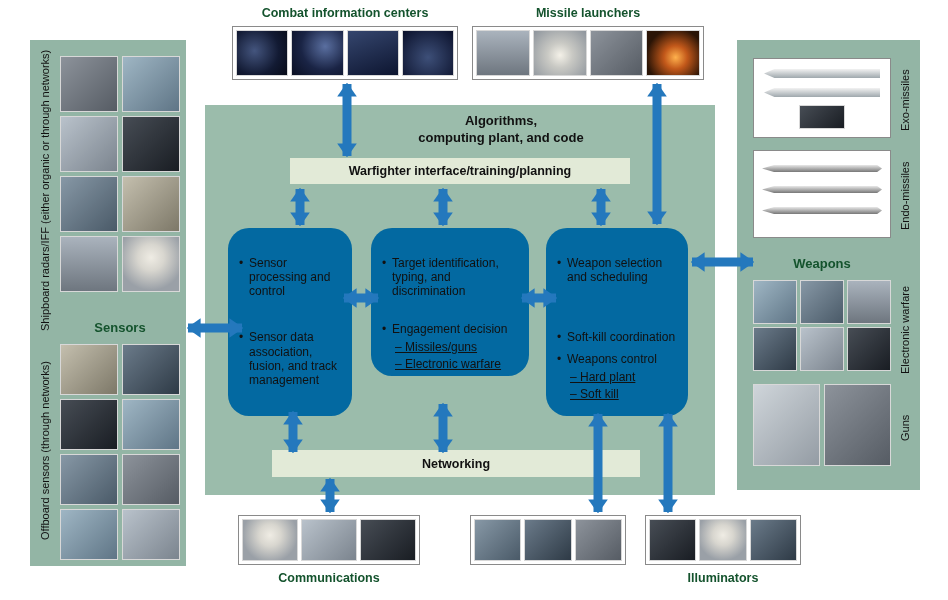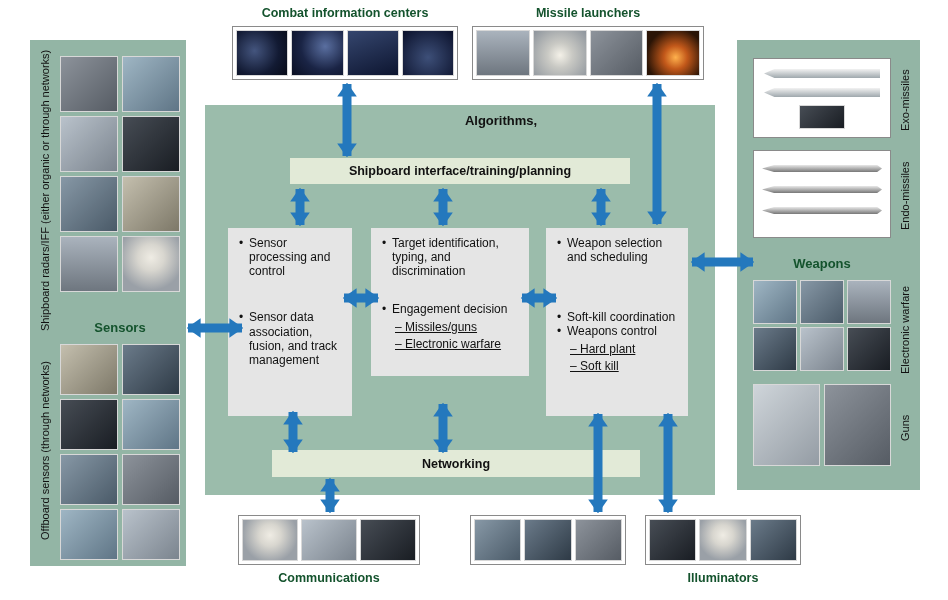--- a/index.html
+++ b/index.html
@@ -12,21 +12,21 @@
   .vwrap{position:absolute;display:flex;align-items:center;justify-content:center;}
   .vtext{writing-mode:vertical-rl;transform:rotate(180deg);height:100%;
          font-size:11px;line-height:12.5px;text-align:center;white-space:normal;}
   .strip{position:absolute;background:#fff;border:1px solid #8a8a8a;padding:3px;display:flex;gap:3px;}
   .strip .ph{flex:1;height:100%;}
   .ph{border:1px solid #d8d8d8;}
   .pgrid{position:absolute;display:grid;grid-template-columns:1fr 1fr;gap:4px;}
   .pgrid3{position:absolute;display:grid;grid-template-columns:1fr 1fr 1fr;gap:3px;}
   .bar{position:absolute;background:#e2ead7;display:flex;align-items:center;justify-content:center;
        font-weight:bold;font-size:12.5px;}
-  .ibox{position:absolute;background:#e5e5e5;padding:8px 10px;font-size:12px;line-height:1.18;}
+  .ibox{position:absolute;background:#0369a1;padding:28px 10px;font-size:12px;line-height:1.18;border-radius:21px;}
   .bullet{position:relative;padding-left:11px;}
   .bullet::before{content:"•";position:absolute;left:1px;top:0;}
   .sub{padding-left:14px;margin-top:3px;text-decoration:underline;}
   .ctitle{position:absolute;font-weight:bold;font-size:13px;line-height:1.3;text-align:center;}
   .wbox{position:absolute;background:#fff;border:1px solid #8a8a8a;}
   .msl{height:9px;margin:0 10px;background:linear-gradient(180deg,#f2f2f2,#9fa8ad);
        clip-path:polygon(0 50%,9% 0,100% 0,100% 100%,9% 100%);}
   .msl2{height:7px;margin:0 8px;background:linear-gradient(180deg,#e8e8e8,#777);
         clip-path:polygon(0 50%,10% 0,96% 0,100% 50%,96% 100%,10% 100%);border:0;}
   
@@ -95,39 +95,40 @@
   <div class="strip" style="left:472px;top:26px;width:232px;height:54px">
     <div class="ph phE"></div>
     <div class="ph phF"></div>
     <div class="ph phG"></div>
     <div class="ph phH"></div>
   </div>
 
   <div class="centerbox" style="left:205px;top:105px;width:510px;height:390px">
     <div class="ctitle" style="left:116px;top:8px;width:360px">
       <div>Algorithms,</div>
-    </div>
-    <div class="bar" style="left:85px;top:53px;width:340px;height:26px">Shipboard interface/training/planning</div>
+      <div>computing plant, and code</div>
+    </div>
+    <div class="bar" style="left:85px;top:53px;width:340px;height:26px">Warfighter interface/training/planning</div>
 
     <div class="ibox" style="left:23px;top:123px;width:124px;height:188px">
       <div class="bullet">Sensor processing and control</div>
       <div class="bullet" style="margin-top:32px">Sensor data association, fusion, and track management</div>
     </div>
 
     <div class="ibox" style="left:166px;top:123px;width:158px;height:148px">
       <div class="bullet">Target identification, typing, and discrimination</div>
       <div class="bullet" style="margin-top:24px">Engagement decision</div>
       <div class="sub">– Missiles/guns</div>
       <div class="sub">– Electronic warfare</div>
     </div>
 
     <div class="ibox" style="left:341px;top:123px;width:142px;height:188px">
       <div class="bullet">Weapon selection and scheduling</div>
       <div class="bullet" style="margin-top:46px">Soft-kill coordination</div>
-      <div class="bullet" style="">Weapons control</div>
+      <div class="bullet" style="margin-top:8px">Weapons control</div>
       <div class="sub">– Hard plant</div>
       <div class="sub">– Soft kill</div>
     </div>
 
     <div class="bar" style="left:67px;top:345px;width:368px;height:27px">Networking</div>
   </div>
 
   <div class="strip" style="left:238px;top:515px;width:182px;height:50px">
     <div class="ph phL"></div>
     <div class="ph phM"></div>

